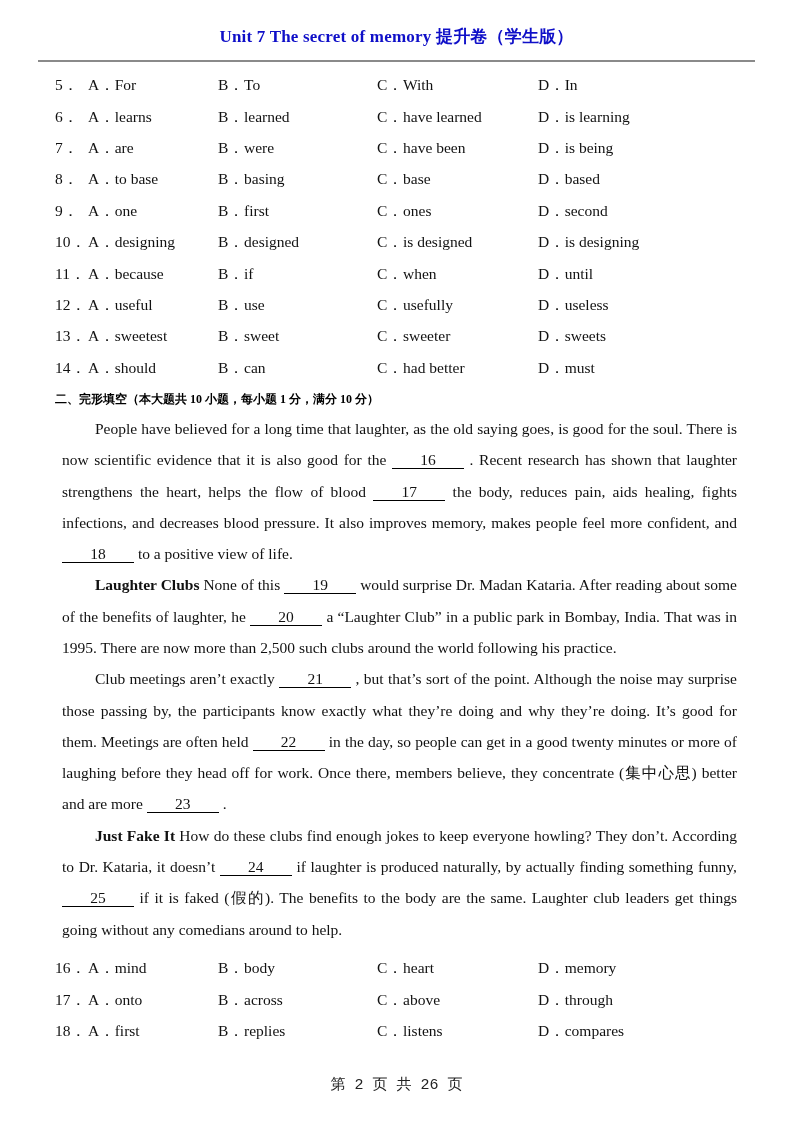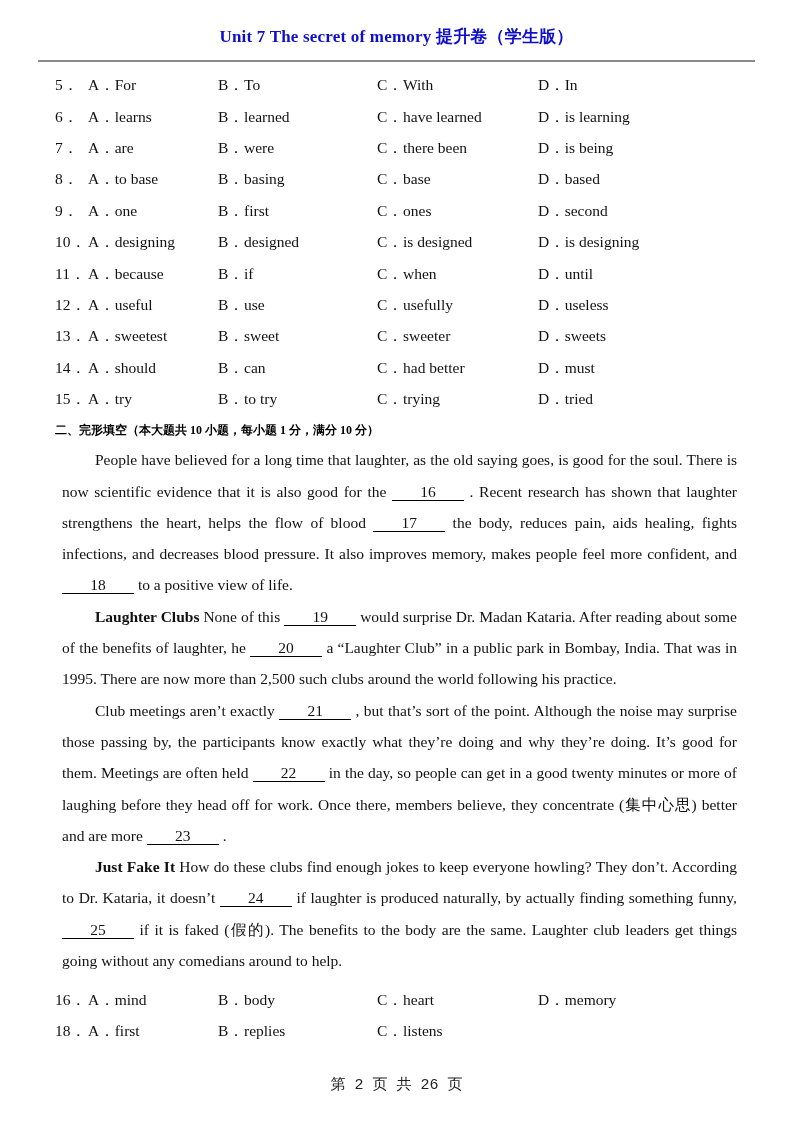--- a/index.html
+++ b/index.html
@@ -102,21 +102,21 @@
         <span class="opt"><span class="letter">A．</span><span>learns</span></span>
         <span class="opt"><span class="letter">B．</span><span>learned</span></span>
         <span class="opt"><span class="letter">C．</span><span>have learned</span></span>
         <span class="opt"><span class="letter">D．</span><span>is learning</span></span>
       </div>
 
       <div class="mc-row">
         <span class="qnum">7．</span>
         <span class="opt"><span class="letter">A．</span><span>are</span></span>
         <span class="opt"><span class="letter">B．</span><span>were</span></span>
-        <span class="opt"><span class="letter">C．</span><span>there been</span></span>
+        <span class="opt"><span class="letter">C．</span><span>have been</span></span>
         <span class="opt"><span class="letter">D．</span><span>is being</span></span>
       </div>
 
       <div class="mc-row">
         <span class="qnum">8．</span>
         <span class="opt"><span class="letter">A．</span><span>to base</span></span>
         <span class="opt"><span class="letter">B．</span><span>basing</span></span>
         <span class="opt"><span class="letter">C．</span><span>base</span></span>
         <span class="opt"><span class="letter">D．</span><span>based</span></span>
       </div>
@@ -162,27 +162,20 @@
       </div>
 
       <div class="mc-row">
         <span class="qnum">14．</span>
         <span class="opt"><span class="letter">A．</span><span>should</span></span>
         <span class="opt"><span class="letter">B．</span><span>can</span></span>
         <span class="opt"><span class="letter">C．</span><span>had better</span></span>
         <span class="opt"><span class="letter">D．</span><span>must</span></span>
       </div>
 
-      <div class="mc-row">
-        <span class="qnum">15．</span>
-        <span class="opt"><span class="letter">A．</span><span>try</span></span>
-        <span class="opt"><span class="letter">B．</span><span>to try</span></span>
-        <span class="opt"><span class="letter">C．</span><span>trying</span></span>
-        <span class="opt"><span class="letter">D．</span><span>tried</span></span>
-      </div>
     </div>
 
   <div class="section-title">二、完形填空（本大题共 10 小题，每小题 1 分，满分 10 分）</div>
 
   <div class="passage">
     <p><span>People have believed for a long time that laughter, as the old saying goes, is good for the soul. There is now scientific evidence that it is also good for the </span><span class="blank">16</span><span> . Recent research has shown that laughter strengthens the heart, helps the flow of blood </span><span class="blank">17</span><span> the body, reduces pain, aids healing, fights infections, and decreases blood pressure. It also improves memory, makes people feel more confident, and </span><span class="blank">18</span><span> to a positive view of life.</span></p>
 
     <p><span class="lead">Laughter Clubs</span><span> None of this </span><span class="blank">19</span><span> would surprise Dr. Madan Kataria. After reading about some of the benefits of laughter, he </span><span class="blank">20</span><span> a “Laughter Club” in a public park in Bombay, India. That was in 1995. There are now more than 2,500 such clubs around the world following his practice.</span></p>
 
     <p><span>Club meetings aren’t exactly </span><span class="blank">21</span><span> , but that’s sort of the point. Although the noise may surprise those passing by, the participants know exactly what they’re doing and why they’re doing. It’s good for them. Meetings are often held </span><span class="blank">22</span><span> in the day, so people can get in a good twenty minutes or more of laughing before they head off for work. Once there, members believe, they concentrate (集中心思) better and are more </span><span class="blank">23</span><span> .</span></p>
@@ -193,26 +186,34 @@
   <div class="mc-block">
 
       <div class="mc-row">
         <span class="qnum">16．</span>
         <span class="opt"><span class="letter">A．</span><span>mind</span></span>
         <span class="opt"><span class="letter">B．</span><span>body</span></span>
         <span class="opt"><span class="letter">C．</span><span>heart</span></span>
         <span class="opt"><span class="letter">D．</span><span>memory</span></span>
       </div>
 
+      <div class="mc-row">
+        <span class="qnum">17．</span>
+        <span class="opt"><span class="letter">A．</span><span>onto</span></span>
+        <span class="opt"><span class="letter">B．</span><span>across</span></span>
+        <span class="opt"><span class="letter">C．</span><span>above</span></span>
+        <span class="opt"><span class="letter">D．</span><span>through</span></span>
+      </div>
 
       <div class="mc-row">
         <span class="qnum">18．</span>
         <span class="opt"><span class="letter">A．</span><span>first</span></span>
         <span class="opt"><span class="letter">B．</span><span>replies</span></span>
         <span class="opt"><span class="letter">C．</span><span>listens</span></span>
+        <span class="opt"><span class="letter">D．</span><span>compares</span></span>
       </div>
     </div>
 
   <div class="footer">
     <span>第 2 页 共 26 页</span>
   </div>
 
 </div>
 
 </body></html>

